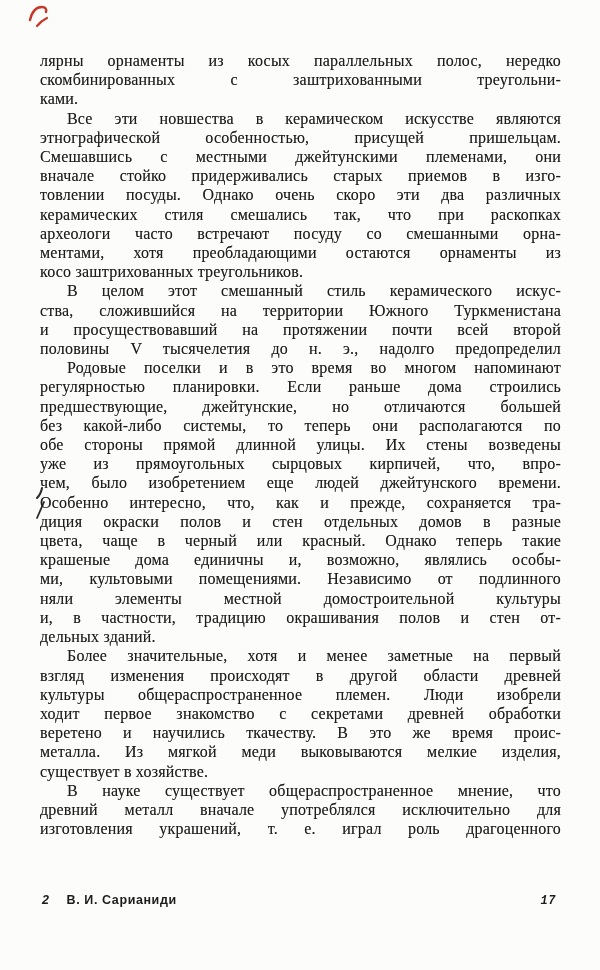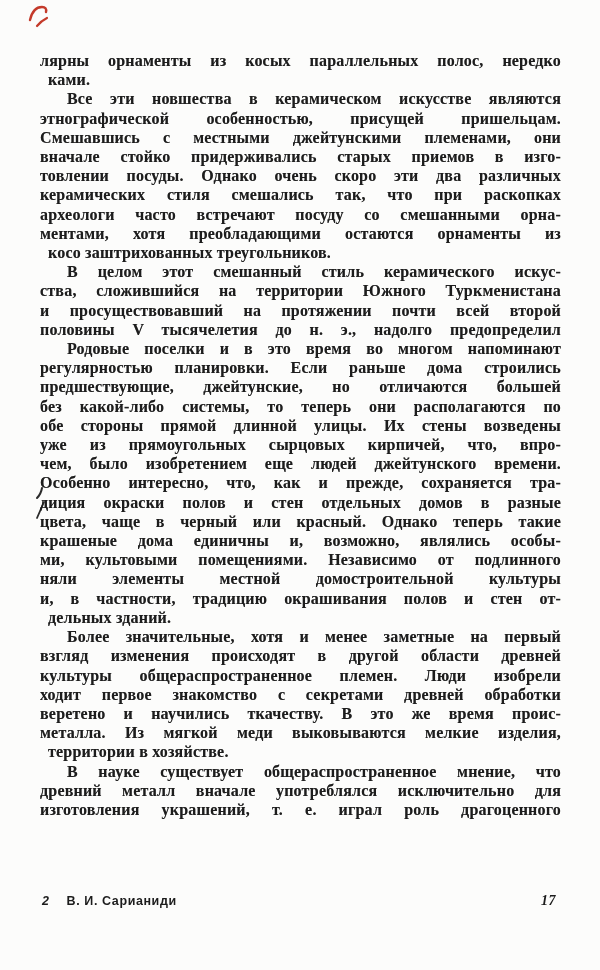--- a/index.html
+++ b/index.html
@@ -19,34 +19,34 @@
     inset: 0;
     background: #fcfcfb;
   }
   .text-block {
     position: absolute;
     left: 40px;
     top: 51px;
     width: 521px;
     color: #1d1d1d;
     font-size: 16px;
-    font-weight: 700;
+    font-weight: 400;
     line-height: 19.2px;
     letter-spacing: 0.2px;
     text-shadow: 0 0 0.5px rgba(20,20,20,0.45);
   }
   .line {
     text-align: justify;
     text-align-last: justify;
     white-space: nowrap; 
   }
   
   .line { white-space: normal; }
   .line.indent { text-indent: 27px; }
-  .line.last { text-align-last: left; margin-left: 8px; }
+  .line.last { text-align-last: left; }
   .footer {
     position: absolute;
     left: 42px;
     right: 44px;
     top: 893px;
     display: flex;
     justify-content: space-between;
     align-items: baseline;
     color: #1c1c1c;
   }
@@ -56,24 +56,24 @@
     font-size: 12.5px;
     letter-spacing: 0.6px;
     display: flex;
     align-items: baseline;
   }
   .footer-left .sig {
     margin-right: 17px;
     font-style: italic;
   }
   .page-number {
-    font-family: Liberation Serif, serif;
+    font-family: Liberation Mono, monospace;
     font-weight: 700;
     font-style: italic;
-    font-size: 14px;
+    font-size: 12px;
     letter-spacing: 0.5px;
   }
   .red-mark {
     position: absolute;
     left: 27px;
     top: 3px;
     width: 24px;
     height: 26px;
   }
   .pen-mark {
@@ -95,20 +95,21 @@
   </svg>
 
   <svg class="pen-mark" viewBox="0 0 14 34" aria-hidden="true">
     <path d="M9 2 Q8 8 4 12" fill="none" stroke="#2b2b2b" stroke-width="2" stroke-linecap="round"></path>
     <path d="M11 16 L4 32" fill="none" stroke="#2b2b2b" stroke-width="1.8" stroke-linecap="round"></path>
   </svg>
 
   <div class="text-block" id="text-block">
       <div>
         <div class="line">лярны орнаменты из косых параллельных полос, нередко</div>
+        <div class="line">скомбинированных с заштрихованными треугольни-</div>
         <div class="line last">ками.</div>
       </div>
       <div>
         <div class="line indent">Все эти новшества в керамическом искусстве являются</div>
         <div class="line">этнографической особенностью, присущей пришельцам.</div>
         <div class="line">Смешавшись с местными джейтунскими племенами, они</div>
         <div class="line">вначале стойко придерживались старых приемов в изго-</div>
         <div class="line">товлении посуды. Однако очень скоро эти два различных</div>
         <div class="line">керамических стиля смешались так, что при раскопках</div>
         <div class="line">археологи часто встречают посуду со смешанными орна-</div>
@@ -138,21 +139,21 @@
         <div class="line">и, в частности, традицию окрашивания полов и стен от-</div>
         <div class="line last">дельных зданий.</div>
       </div>
       <div>
         <div class="line indent">Более значительные, хотя и менее заметные на первый</div>
         <div class="line">взгляд изменения происходят в другой области древней</div>
         <div class="line">культуры общераспространенное племен. Люди изобрели</div>
         <div class="line">ходит первое знакомство с секретами древней обработки</div>
         <div class="line">веретено и научились ткачеству. В это же время проис-</div>
         <div class="line">металла. Из мягкой меди выковываются мелкие изделия,</div>
-        <div class="line last">территории в хозяйстве.</div>
+        <div class="line last">существует в хозяйстве.</div>
       </div>
       <div>
         <div class="line indent">В науке существует общераспространенное мнение, что</div>
         <div class="line">древний металл вначале употреблялся исключительно для</div>
         <div class="line">изготовления украшений, т. е. играл роль драгоценного</div>
       </div>
     </div>
 
   <div class="footer">
     <div class="footer-left">

